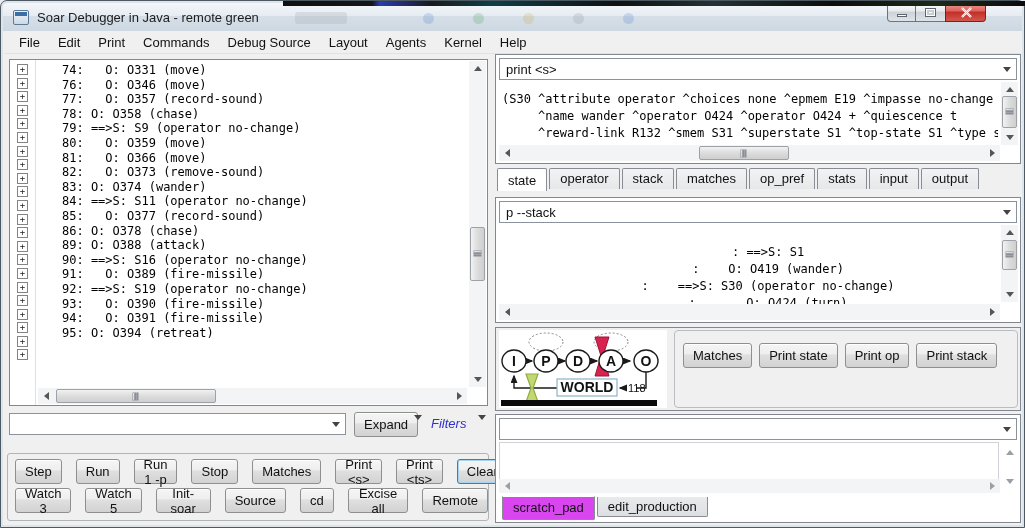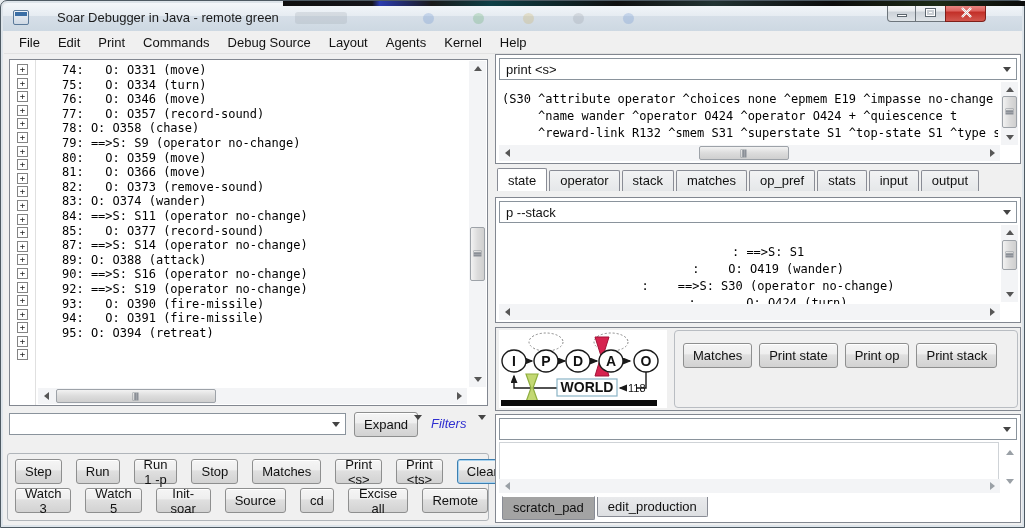--- a/index.html
+++ b/index.html
@@ -15,21 +15,21 @@
 
   
   .titlebar { position:absolute; left:2px; top:2px; right:2px; height:28px;
     background:linear-gradient(#f4f7fa 0%,#e6ecf2 45%,#d6dfe8 46%,#cdd8e2 100%);
     border-radius:6px 6px 0 0; overflow:hidden; }
   .glass-dot { position:absolute; top:10px; width:11px; height:11px; border-radius:50%; opacity:.22; }
   .glass-pill { position:absolute; left:292px; top:9px; width:52px; height:12px; background:#9aa4ac; opacity:.25; border-radius:3px; }
   .app-icon { position:absolute; left:10px; top:7px; width:16px; height:15px;
     background:linear-gradient(#eef3f8,#cfd9e4); border:1px solid #5b7a9a; border-radius:2px; }
   .app-icon::before { content:""; position:absolute; left:1px; top:1px; right:1px; height:4px; background:#3a6ea5; }
-  .title-text { position:absolute; left:34px; top:7px; font-size:13px; color:#1c1c1c;margin-left:20px; }
+  .title-text { position:absolute; left:34px; top:7px; font-size:13px; color:#1c1c1c; }
   .win-controls { position:absolute; right:36px; top:0; height:19px; display:flex; }
   .wbtn { width:29px; height:19px; border:1px solid #6d757c; border-top:none; position:relative;
     background:linear-gradient(#fdfdfd,#e8ebee 45%,#ccd2d8 50%,#dfe4e8); }
   .wbtn.min { border-radius:0 0 0 4px; }
   .wbtn.max { border-left:none; border-right:none; }
   .wbtn.close { width:41px; border-radius:0 0 4px 0;
     background:linear-gradient(#eb9b97,#dd615c 45%,#c22e27 50%,#d2574e); border-color:#7e1f1a; }
   .glyph-min { position:absolute; left:9px; top:11px; width:10px; height:3px; background:#fff; border:1px solid #5c666e; }
   .glyph-max { position:absolute; left:9px; top:5px; width:11px; height:9px; background:#fff; border:1px solid #5c666e; }
   .glyph-max::before { content:""; position:absolute; left:1px; top:1px; right:1px; bottom:1px; border:2px solid #c9ced3; background:#fff; }
@@ -97,37 +97,37 @@
   .sec { position:absolute; left:494px; width:526px; }
   .sec1 { top:53px; height:110px; }
   .sec2 { top:196px; height:126px; }
   .sec4 { top:413px; height:109px; background:#fff; }
   .sec1, .sec2 { background:#fff; }
   .sec-border { border:1px solid #828790; }
   .sec .combo { position:absolute; left:3px; top:3px; right:3px; }
   .out-lines { position:absolute; left:6px; right:22px; overflow:hidden; }
   .out-line { height:17px; line-height:17px; font-size:12px; white-space:pre; color:#000; }
 
-  .tabs-row { position:absolute; left:496px; top:167px; height:23px; display:flex; align-items:flex-end; }
+  .tabs-row { position:absolute; left:496px; top:167px; height:23px; display:flex; }
   .tab { height:21px; line-height:20px; padding:0 10px; font-size:13px; color:#111;
     border:1px solid #898c95; border-bottom:none; margin-right:2px;
     background:linear-gradient(#f2f3f4,#e5e7e9); border-radius:2px 2px 0 0; }
   .tab.selected { height:23px; line-height:23px; background:#fff; position:relative; z-index:2; }
 
   .sec3 { position:absolute; left:494px; top:326px; width:526px; height:84px; background:#f0f0f0; }
   .world-box { position:absolute; left:3px; top:2px; width:168px; height:78px; background:#fff; }
   .side-btn-panel { position:absolute; left:178px; top:2px; right:2px; bottom:2px;
     border:1px solid #b9bdc2; border-radius:4px; background:#f0f0f0; padding:12px 0 0 8px; display:flex; gap:7px; align-items:flex-start; }
 
   .sec4 .white-area { position:absolute; left:3px; top:27px; right:21px; height:49px; background:#fff; border:1px solid #cfd3d7; }
   .btabs { position:absolute; left:6px; top:82px; display:flex; align-items:flex-start; }
   .btab { height:20px; line-height:19px; padding:0 10px; font-size:13px; color:#111;
     border:1px solid #898c95; border-top:none; margin-right:2px;
     background:linear-gradient(#e9eaec,#dddfe2); border-radius:0 0 2px 2px; }
-  .btab.selected { height:24px; line-height:22px; background:#a3a3a3; border-top:1px solid #fff; margin-top:-1px; z-index:2; }
+  .btab.selected { height:24px; line-height:22px; background:#d946ef; border-top:1px solid #fff; margin-top:-1px; z-index:2; }
 
   .divider-sash { position:absolute; left:488px; top:54px; width:6px; bottom:6px; background:#f0f0f0; }
 </style>
 </head>
 <body>
 
 <div id="stage">
 <div class="window">
 
   <div class="titlebar">
@@ -190,34 +190,34 @@
           <div class="gbox"></div>
       <div class="gbox"></div>
           <div class="gbox"></div>
       <div class="gbox"></div>
           <div class="gbox"></div>
       <div class="gbox"></div>
           <div class="gbox"></div>
     </div>
     <div class="tree-rows mono">
       <div class="trace-row">74:   O: O331 (move)</div>
-      <div class="trace-row">75:   O: O334 (turn)</div>
       <div class="trace-row">76:   O: O346 (move)</div>
       <div class="trace-row">77:   O: O357 (record-sound)</div>
       <div class="trace-row">78: O: O358 (chase)</div>
       <div class="trace-row">79: ==&gt;S: S9 (operator no-change)</div>
       <div class="trace-row">80:   O: O359 (move)</div>
       <div class="trace-row">81:   O: O366 (move)</div>
       <div class="trace-row">82:   O: O373 (remove-sound)</div>
       <div class="trace-row">83: O: O374 (wander)</div>
       <div class="trace-row">84: ==&gt;S: S11 (operator no-change)</div>
       <div class="trace-row">85:   O: O377 (record-sound)</div>
-      <div class="trace-row">87: ==&gt;S: S14 (operator no-change)</div>
+      <div class="trace-row">86: O: O378 (chase)</div>
       <div class="trace-row">89: O: O388 (attack)</div>
       <div class="trace-row">90: ==&gt;S: S16 (operator no-change)</div>
+      <div class="trace-row">91:   O: O389 (fire-missile)</div>
       <div class="trace-row">92: ==&gt;S: S19 (operator no-change)</div>
       <div class="trace-row">93:   O: O390 (fire-missile)</div>
       <div class="trace-row">94:   O: O391 (fire-missile)</div>
       <div class="trace-row">95: O: O394 (retreat)</div>
     </div>
     <div class="sb-v tree-vscroll">
       <div class="sb-btn" style="top:0;">
             <div class="tri-up"></div>
           </div>
       <div class="sb-thumb-v" style="top:166px;height:54px;"></div>

